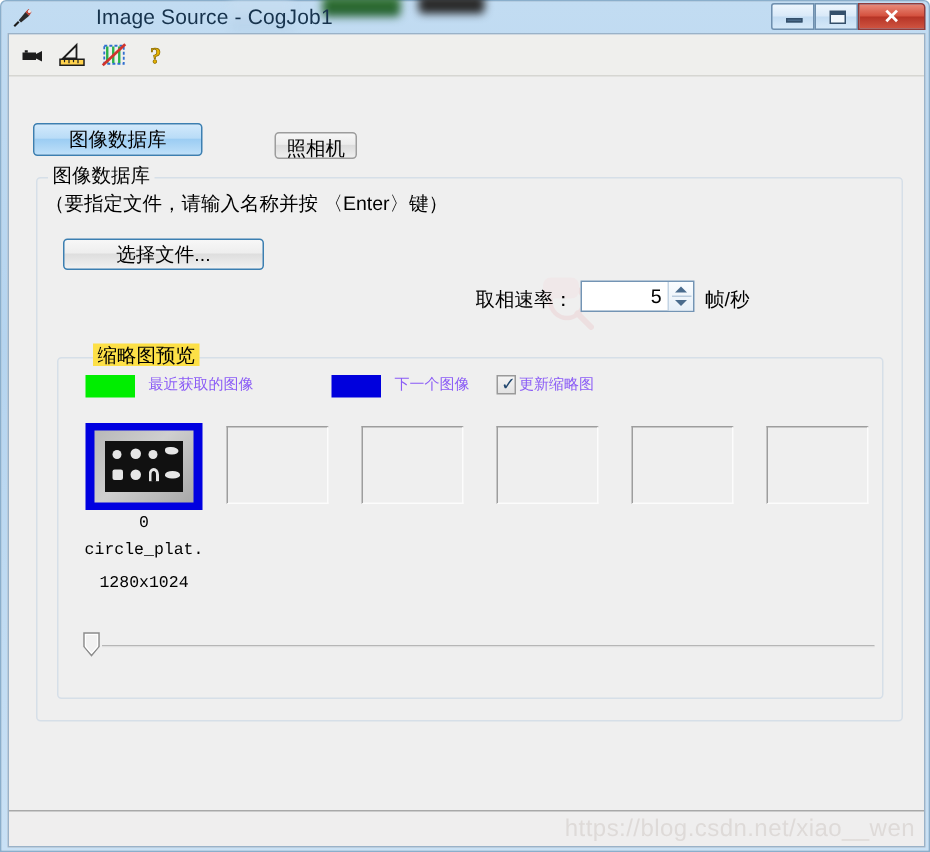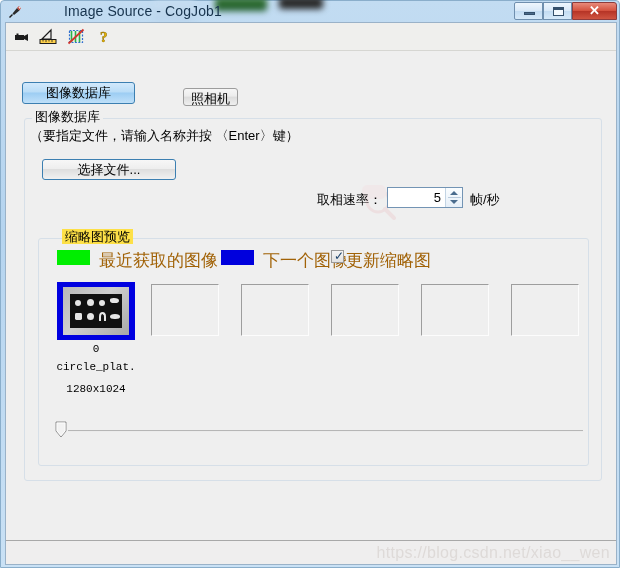--- a/index.html
+++ b/index.html
@@ -281,21 +281,21 @@
 
   
   .swatch {
     position: absolute;
     width: 33px; height: 15px;
   }
   #swatch-recent { left: 51px; top: 227px; background: #00ee00; }
   #swatch-next   { left: 215px; top: 227px; background: #0000dd; }
   .legend-label {
     position: absolute;
-    font-size: 17px; color: #a16207; white-space: nowrap;
+    font-size: 10px; color: #8b5cf6; white-space: nowrap;
   }
   #label-recent { left: 93px; top: 226px; }
   #label-next   { left: 257px; top: 226px; }
 
   #chk-update-box {
     position: absolute;
     left: 325px; top: 227px;
     width: 13px; height: 13px;
     border: 1px solid #9a9a9a;
     background: linear-gradient(to bottom,#f4f4f4,#e2e2e2);

